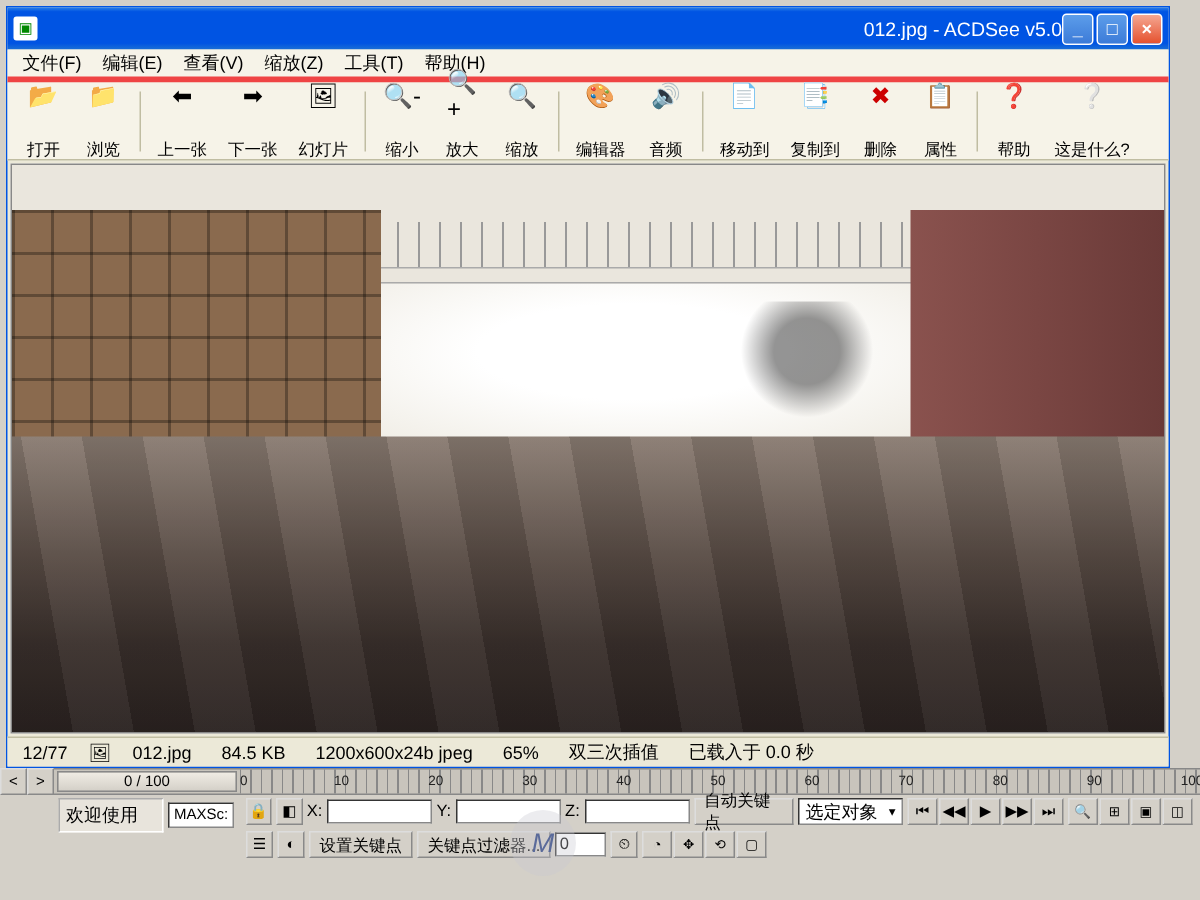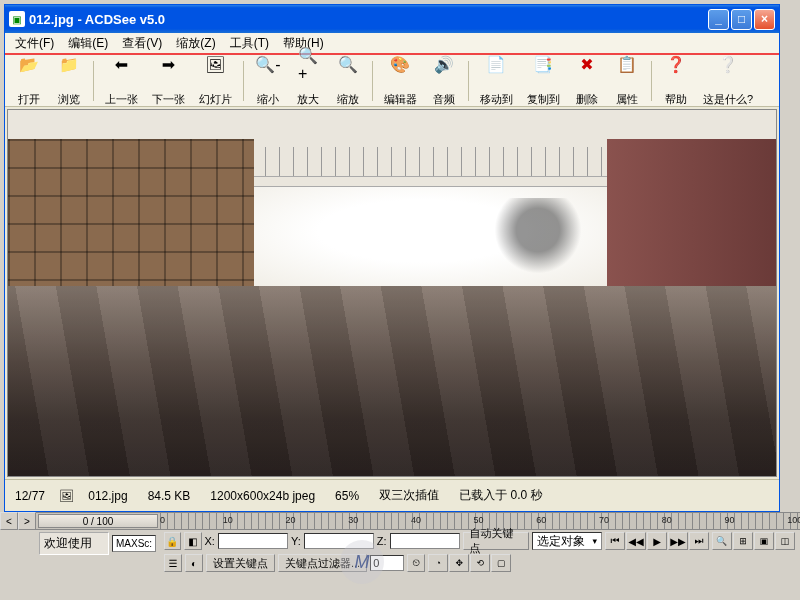--- a/index.html
+++ b/index.html
@@ -2,27 +2,27 @@
 <html><head>
 <meta charset="utf-8">
 <style>
 * { margin: 0; padding: 0; box-sizing: border-box; font-family: "SimSun", Arial, sans-serif; font-size: 12px; }
 body { background: #d4d0c8; width: 800px; height: 600px; overflow: hidden; position: relative; }
 
 
 .acdsee-window { position: absolute; top: 4px; left: 4px; width: 776px; height: 508px; border: 1px solid #0054e3; background: #ece9d8; display: flex; flex-direction: column; }
 .titlebar { height: 28px; background: linear-gradient(to bottom, #2a80e8 0%, #0054e3 10%, #0054e3 85%, #1a6fd5 100%); display: flex; align-items: center; padding: 0 4px; color: white; }
 .titlebar-icon { width: 16px; height: 16px; background: #fff; border-radius: 2px; margin-right: 4px; display:flex; align-items:center; justify-content:center; font-size:10px; color:#080; }
-.titlebar-text { flex: 1; font-weight: bold; font-size: 13px; }
+.titlebar-text { flex: 1; font-weight: normal; font-size: 13px; text-align: right; }
 .win-controls { display: flex; gap: 2px; }
 .win-btn { width: 21px; height: 21px; border: 1px solid #fff; border-radius: 3px; display:flex; align-items:center; justify-content:center; font-weight:bold; font-family: Arial; cursor:pointer; }
 .win-min, .win-max { background: linear-gradient(#5c9dea,#3c7bd8); color:#fff; }
 .win-close { background: linear-gradient(#f5a792,#e5512e); color:#fff; }
 
-.menubar { height: 22px; background: #f6f3e8; border-bottom: 2px solid #ef4444; display: flex; align-items: center; padding: 0 4px; gap: 2px; }
+.menubar { height: 22px; background: #f6f3e8; border-bottom: 4px solid #ef4444; display: flex; align-items: center; padding: 0 4px; gap: 2px; }
 .menu-item { padding: 2px 6px; cursor: pointer; }
 
 .toolbar { height: 52px; background: #f6f3e8; border-bottom: 1px solid #c0bda2; display: flex; align-items: center; padding: 2px 6px; gap: 4px; }
 .tool-btn { display: flex; flex-direction: column; align-items: center; justify-content: center; min-width: 36px; height: 46px; padding: 2px 4px; cursor: pointer; border: 1px solid transparent; }
 .tool-icon { width: 20px; height: 20px; display:flex; align-items:center; justify-content:center; font-size: 16px; }
 .tool-label { font-size: 11px; margin-top: 18px; }
 .tool-sep { width: 1px; height: 40px; background: #c0bda2; margin: 0 2px; }
 
 .viewport { flex: 1; background: #fff; border: 1px solid #888; margin: 2px; position: relative; overflow: hidden; }
 .viewport-img { width: 100%; height: 100%; position: relative; }
@@ -32,21 +32,21 @@
 .ceiling { position:absolute; top:0; left:0; right:0; height:18%; background:#eae6dd; }
 .backwall { position:absolute; top:18%; left:0; right:0; height:30%; background: linear-gradient(to bottom, #fff 0%, #f8f6f0 100%); }
 .window-light { position:absolute; top:18%; left:30%; width:48%; height:30%; background: radial-gradient(ellipse at center, #fff 40%, #f0ede5 100%); }
 .bookshelf { position:absolute; top:8%; left:0; width:32%; height:45%; background:#8a6a4e; }
 .bookshelf::before { content:""; position:absolute; inset:0; background: repeating-linear-gradient(to bottom, rgba(0,0,0,0.3) 0 2px, transparent 2px 28px), repeating-linear-gradient(to right, rgba(0,0,0,0.3) 0 2px, transparent 2px 26px); }
 .rightwall { position:absolute; top:8%; right:0; width:22%; height:60%; background: linear-gradient(to left, #6a3a38, #8a524e); }
 .tree { position:absolute; top:24%; left:62%; width:14%; height:22%; background: radial-gradient(circle at 50% 40%, rgba(0,0,0,0.7) 0 30%, transparent 60%); opacity:0.6; }
 .mezz { position:absolute; top:18%; left:28%; right:20%; height:3%; background:#eae6dd; border-top:1px solid #aaa; border-bottom:1px solid #aaa;}
 .rail { position:absolute; top:10%; left:28%; right:20%; height:8%; background: repeating-linear-gradient(to right, #999 0 1px, transparent 1px 14px); }
 
-.statusbar { height: 32px; background: #ece9d8; border-top: 1px solid #c0bda2; display: flex; align-items: center; padding: 0 4px; gap: 8px; font-size: 11px; }
+.statusbar { height: 20px; background: #ece9d8; border-top: 1px solid #c0bda2; display: flex; align-items: center; padding: 0 4px; gap: 8px; font-size: 11px; }
 .status-cell { border: 1px inset #ddd; padding: 1px 6px; background:#f6f3e8; }
 .status-cell.noborder { border: none; background: transparent; }
 
 
 .max-area { position: absolute; top: 512px; left: 0; right: 0; bottom: 0; background: #d4d0c8; display:flex; flex-direction:column; }
 .timeline { height: 18px; display:flex; align-items:center; border-top:1px solid #888; border-bottom:1px solid #888; background:#c8c4bc; }
 .timeline-slider { width: 120px; height: 14px; background: linear-gradient(#f0ece4,#d4d0c8); border:1px solid #888; margin:0 2px; display:flex; align-items:center; justify-content:center; font-size:10px; }
 .timeline-ticks { flex:1; height:16px; background: repeating-linear-gradient(to right, #888 0 1px, transparent 1px 7px); position:relative; }
 .timeline-ticks span { position:absolute; top:2px; font-size:9px; color:#222; }
 

